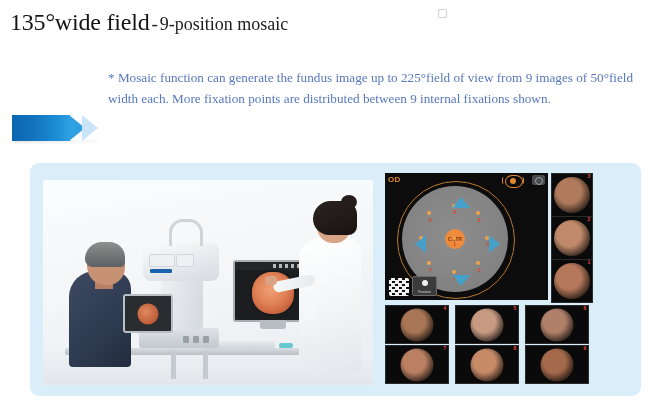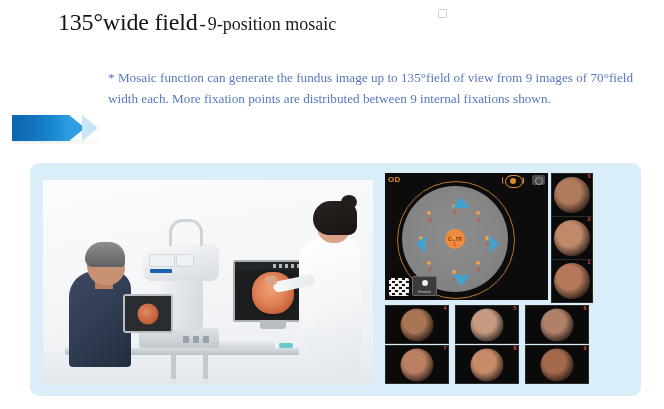--- a/index.html
+++ b/index.html
@@ -28,21 +28,20 @@
     border-radius: 1px;
   }
 
   
   .title-row {
     position: absolute;
     left: 10px;
     top: 10px;
     white-space: nowrap;
     color: #1a1a1a;
-    margin-left: 48px;
   }
   .title-main {
     font-family: "Liberation Serif", serif;
     font-size: 24px;
     line-height: 1;
     letter-spacing: -0.2px;
     color: #141414;
   }
   .title-dash {
     font-size: 19px;
@@ -408,21 +407,21 @@
 </style>
 </head>
 <body>
 
 <div class="top-mark"></div>
 
 <div class="title-row">
   <span class="title-main">135°wide field</span><span class="title-dash">-</span><span class="title-sub">9-position mosaic</span>
 </div>
 
-<div class="desc">* Mosaic function can generate the fundus image up to 135°field of view from 9 images of 70°field width each. More fixation points are distributed between 9 internal fixations shown.</div>
+<div class="desc">* Mosaic function can generate the fundus image up to 225°field of view from 9 images of 50°field width each. More fixation points are distributed between 9 internal fixations shown.</div>
 
 <div class="arrow-wrap">
   <div class="arrow-shadow"></div>
   <div class="arrow-body"></div>
   <div class="arrow-head"></div>
   <div class="arrow-head2"></div>
 </div>
 
 <div class="panel"></div>
 

